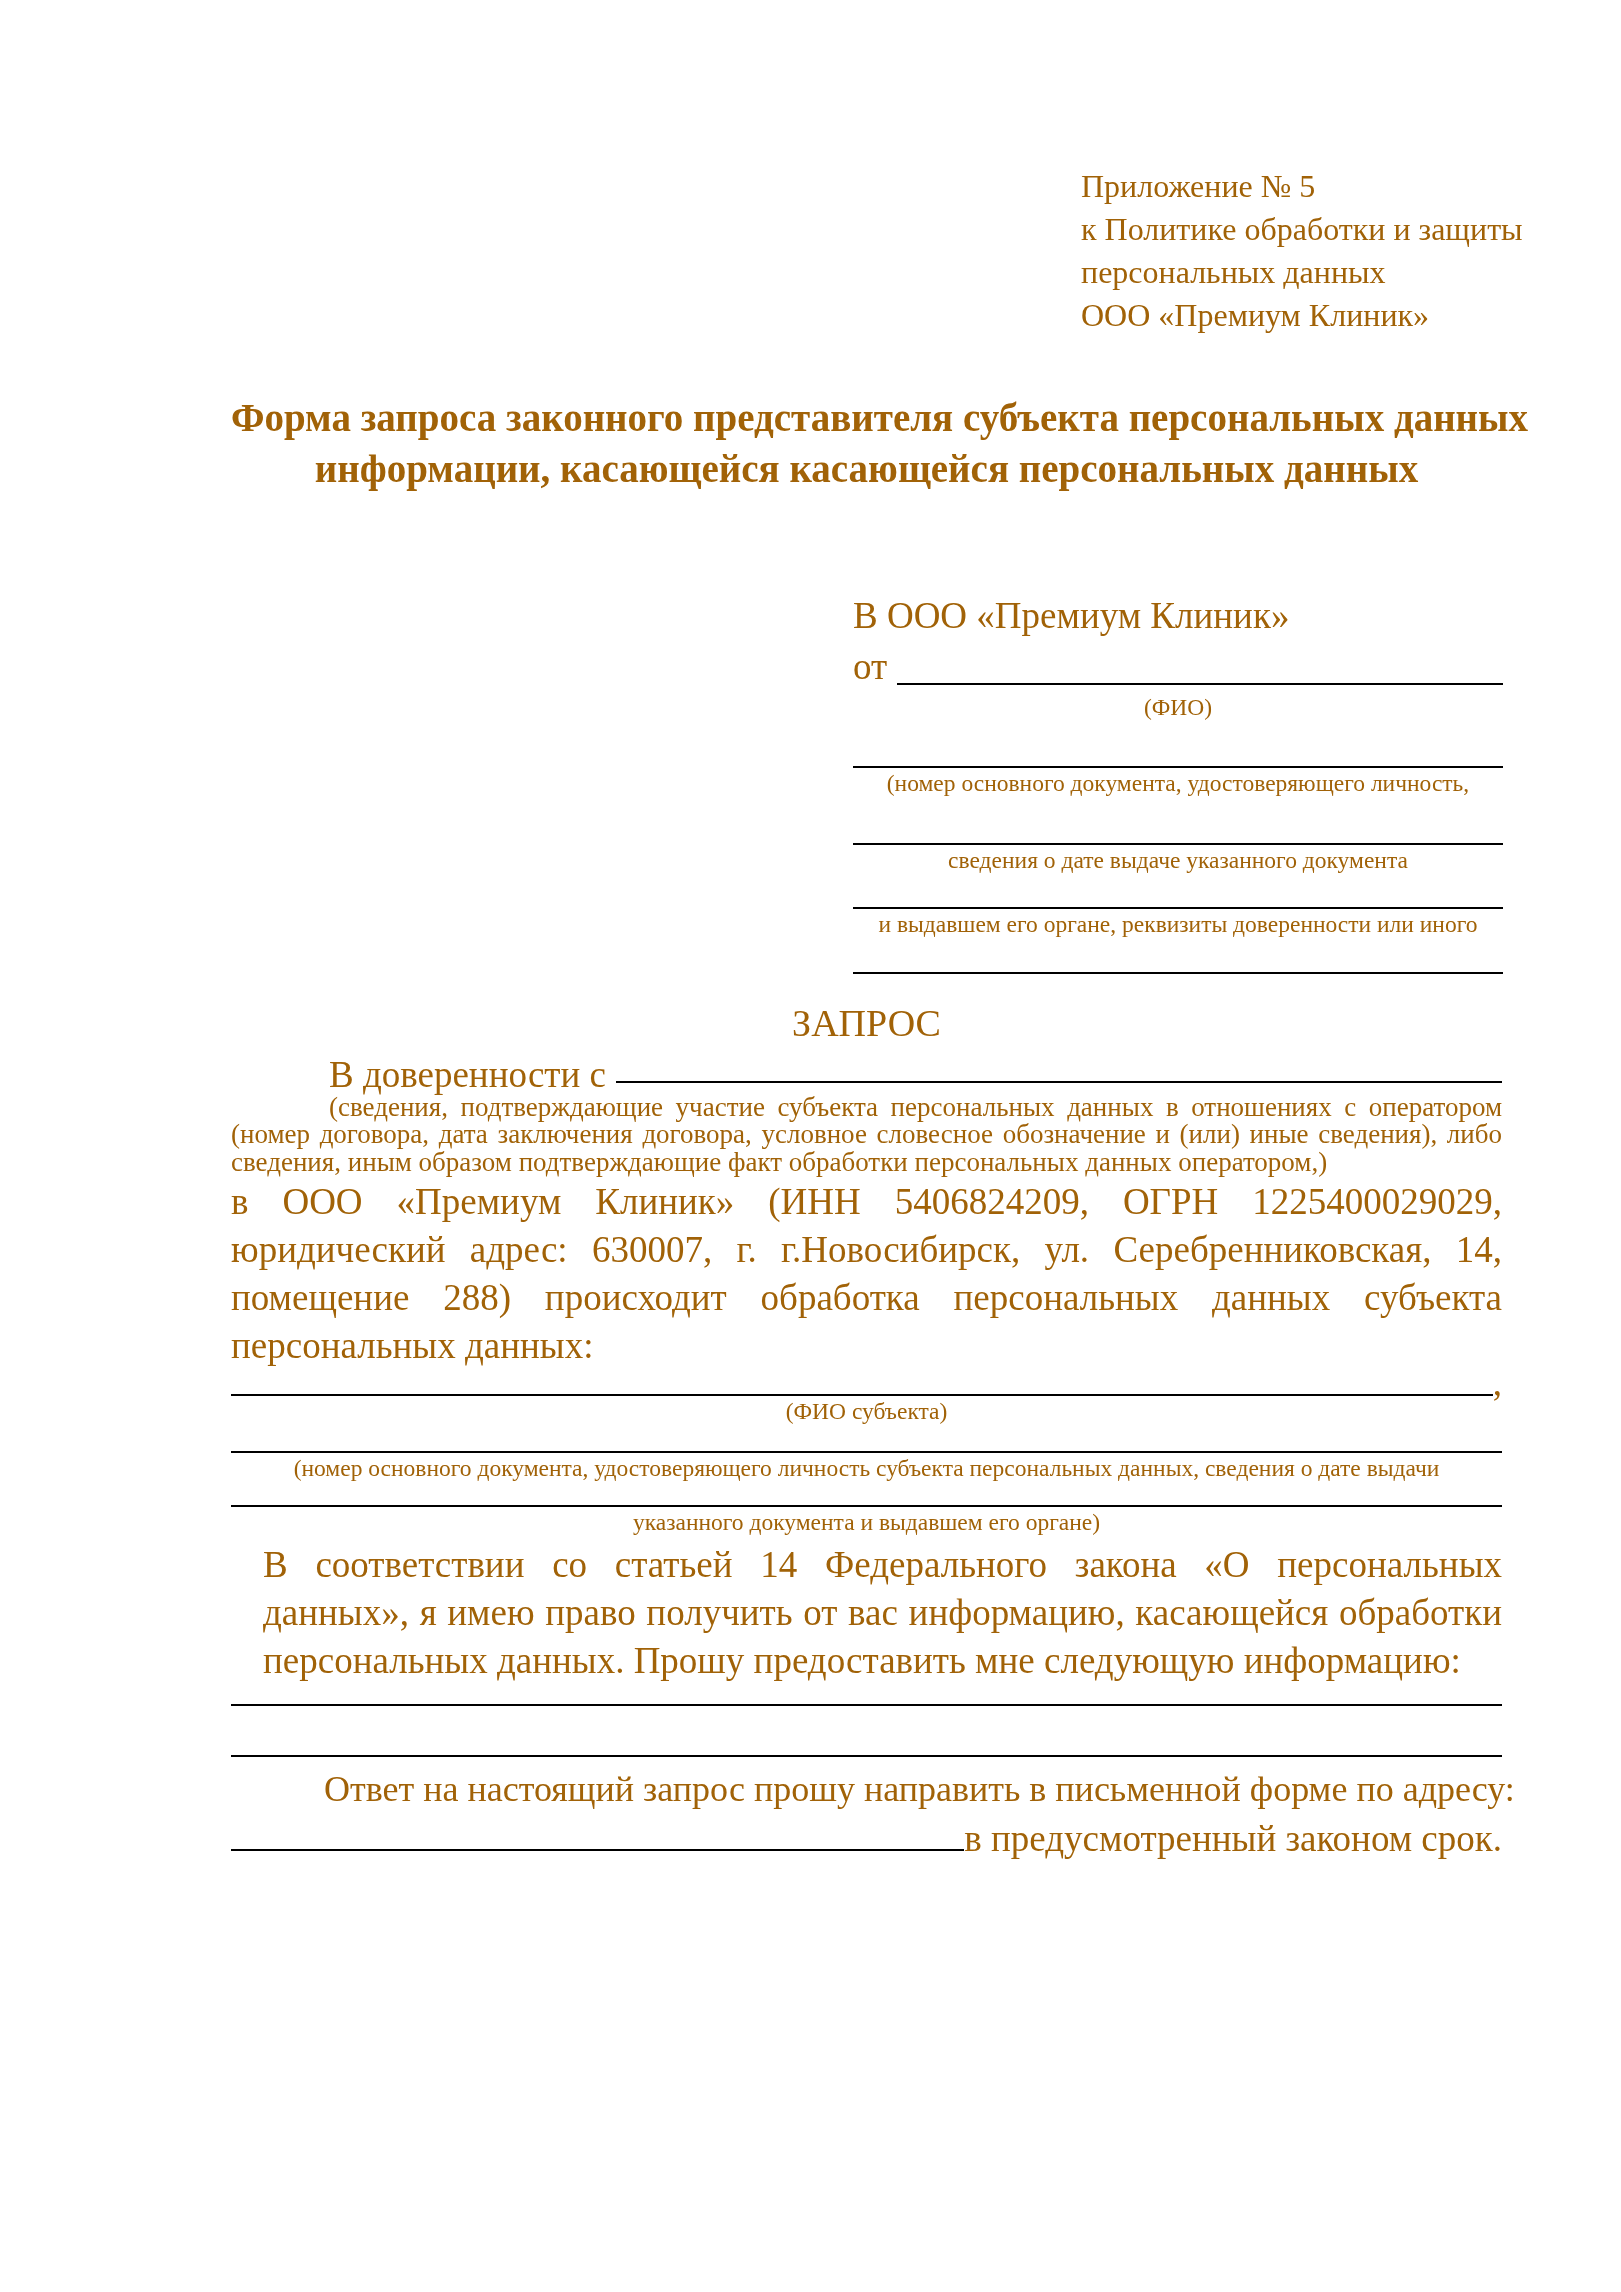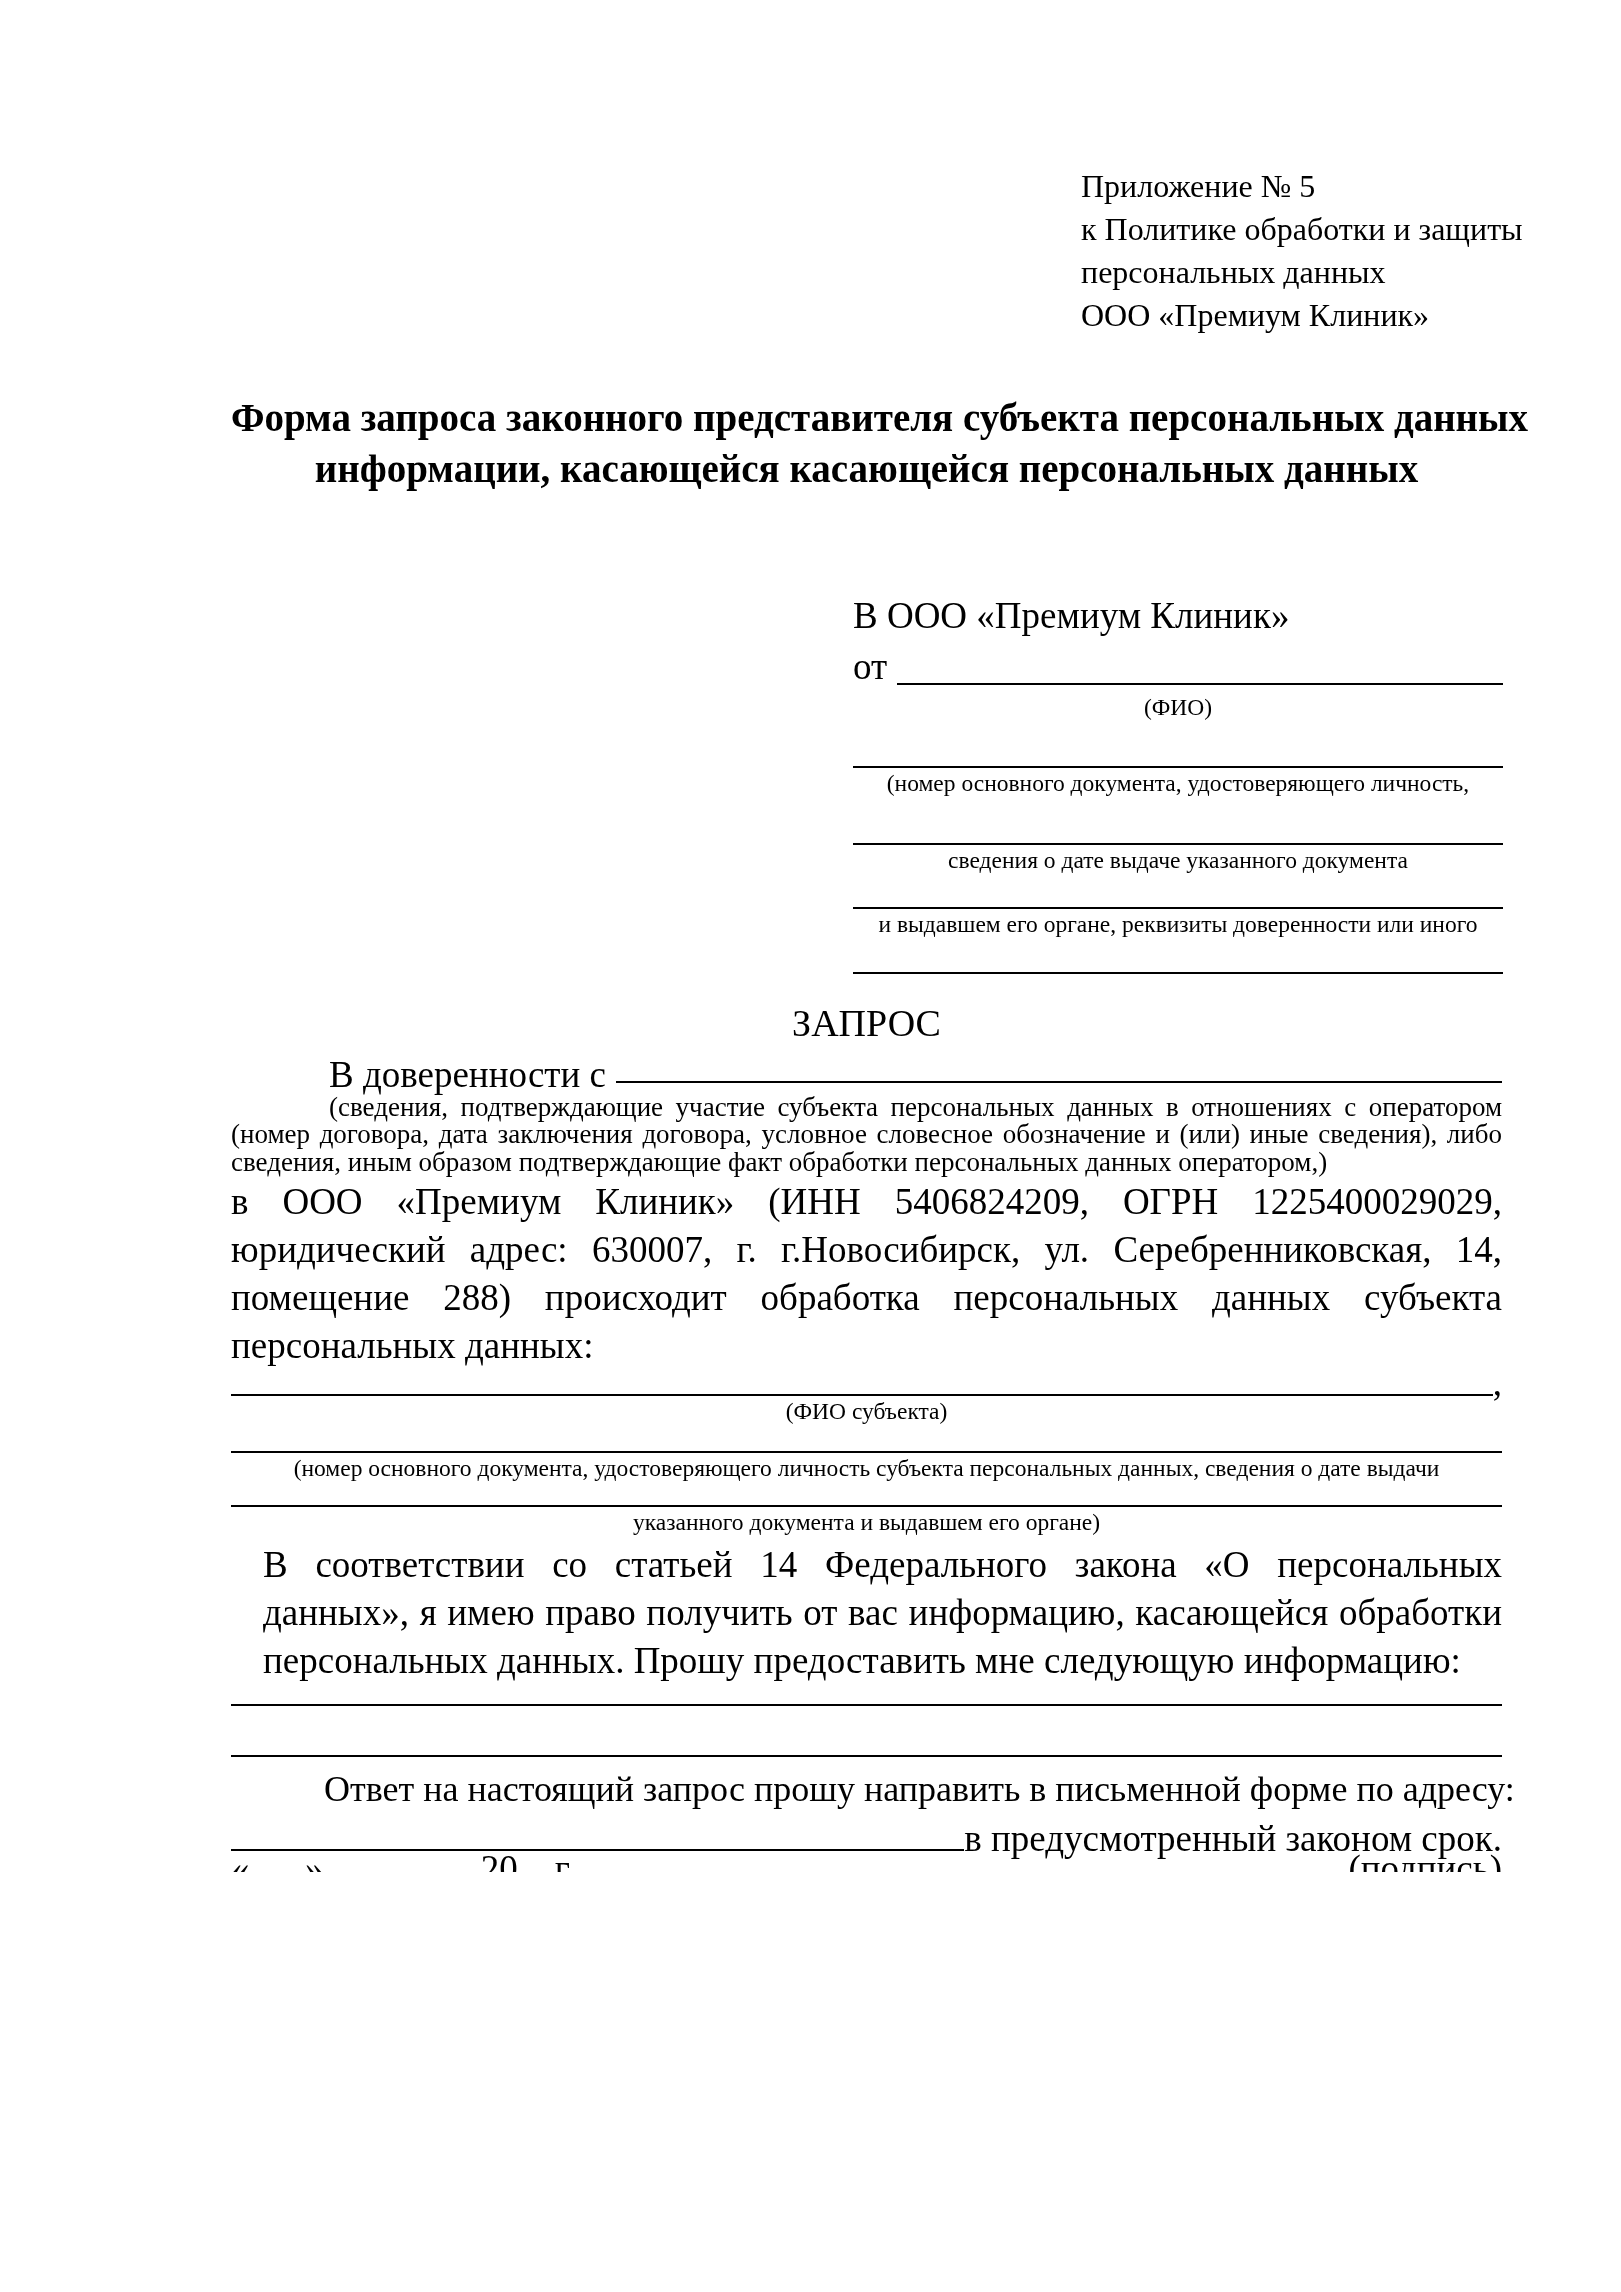--- a/index.html
+++ b/index.html
@@ -6,21 +6,21 @@
   html, body {
     margin: 0;
     padding: 0;
     background: #ffffff;
   }
   .page {
     position: relative;
     width: 1621px;
     height: 1872px;
     background: #ffffff;
-    color: #000000;
+    color: #a16207;
     font-family: "Liberation Serif", "DejaVu Serif", serif;
     overflow: hidden;
     margin: 0 auto;
   }
   
   .header-note {
     position: absolute;
     left: 1081px;
     top: 165px;
     font-size: 32px;
@@ -211,22 +211,15 @@
     <div class="rule blank1"></div>
     <div class="rule blank2"></div>
 
     <div class="p-reply">Ответ на настоящий запрос прошу направить в письменной форме по адресу:</div>
     <div class="row reply-row">
       <span class="addr-fill"></span>
       <span class="tail">в предусмотренный законом срок.</span>
     </div>
   </div>
 
-  <div class="footer">
-    <span class="nowrap">«___» ________20__г.</span>
-    <span class="sig-group">
-      <span class="sig-line"></span>
-      <span class="nowrap">(подпись)</span>
-    </span>
-  </div>
 
 </div>
 
 
 </body></html>

